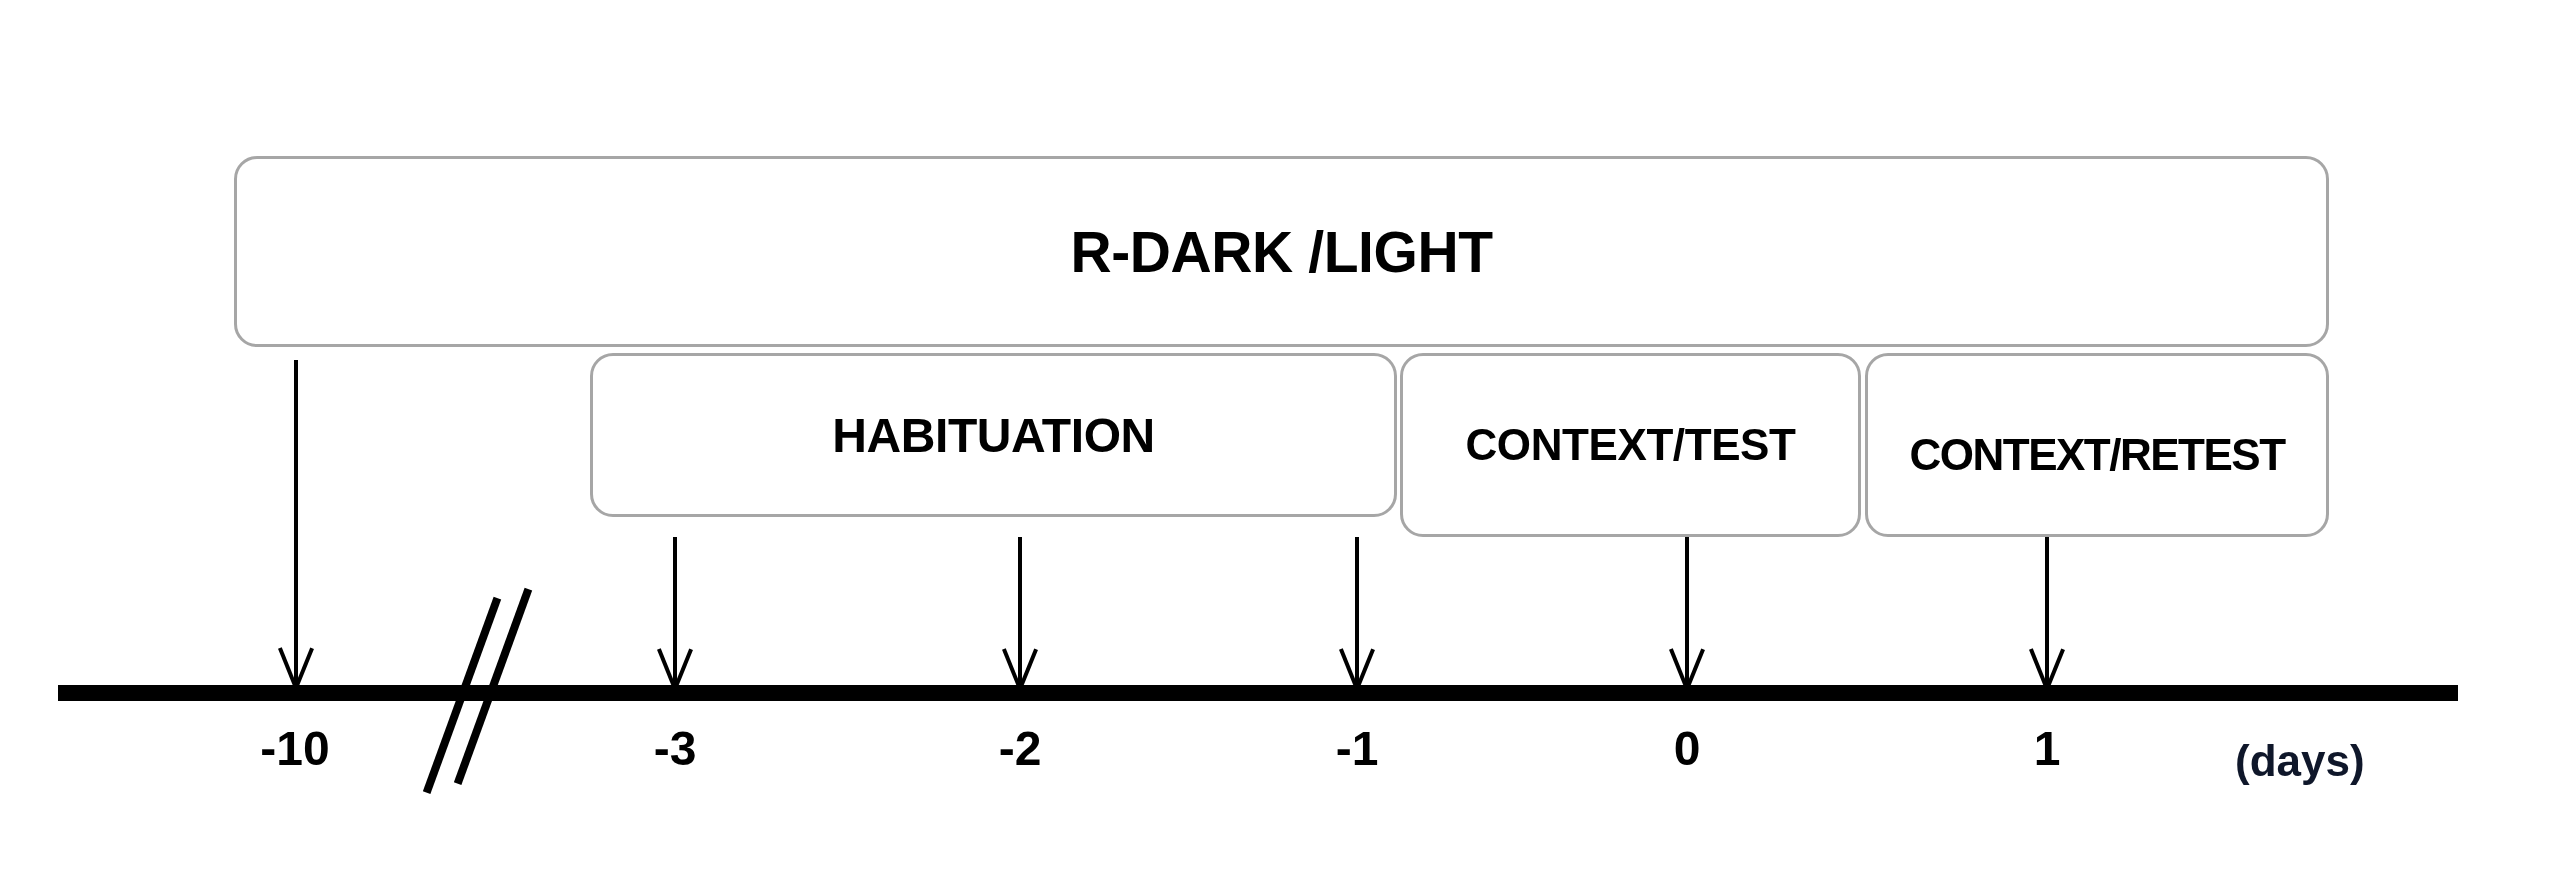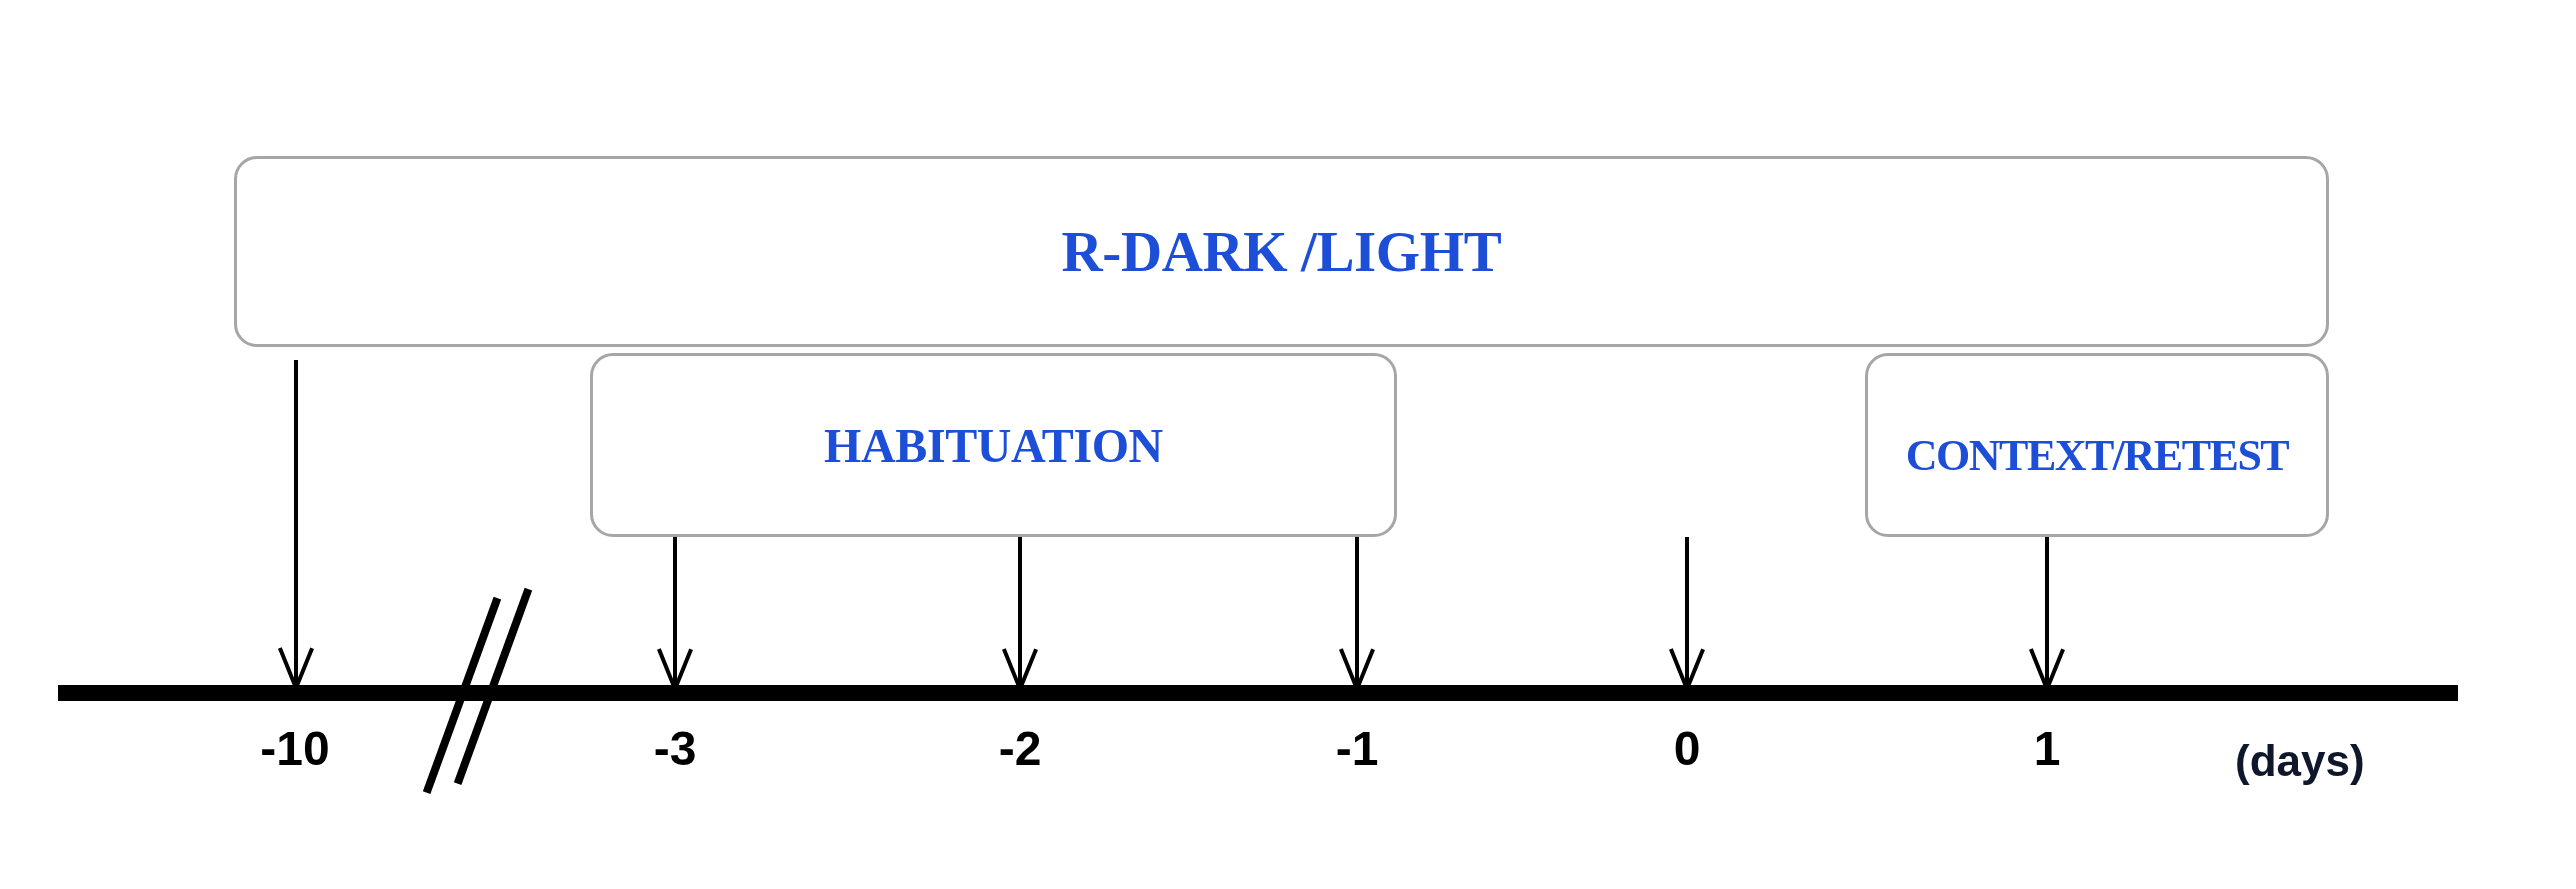--- a/index.html
+++ b/index.html
@@ -21,29 +21,29 @@
     position: absolute;
     box-sizing: border-box;
     border: 3.8px solid #a6a6a6;
     border-radius: 23px;
     background: #ffffff;
     display: flex;
     align-items: center;
     justify-content: center;
   }
   .phase-label {
-    font-family: Liberation Serif, serif;
+    font-family: Liberation Sans, sans-serif;
     font-weight: bold;
-    color: #1d4ed8;
+    color: #000000;
     white-space: nowrap;
     letter-spacing: -0.4px;
   }
   #box-rdark        { left: 234px;  top: 156px; width: 2095px; height: 191px; }
   #box-rdark .phase-label  { font-size: 57px; }
-  #box-habituation  { left: 590px;  top: 353px; width: 807px; height: 184px; }
+  #box-habituation  { left: 590px;  top: 353px; width: 807px; height: 164px; }
   #box-habituation .phase-label { font-size: 48px; }
   #box-context-test { left: 1400px; top: 353px; width: 461px;  height: 184px; }
   #box-context-test .phase-label { font-size: 44px; }
   #box-context-retest { left: 1865px; top: 353px; width: 464px; height: 184px; }
   #box-context-retest .phase-label { font-size: 44px; letter-spacing: -1.5px; margin-top: 20px; }
 
   
   #axis-line {
     position: absolute;
     left: 58px;
@@ -123,20 +123,23 @@
 <div id="canvas">
 
   <div class="phase-box" id="box-rdark">
     <span class="phase-label">R-DARK /LIGHT</span>
   </div>
 
   <div class="phase-box" id="box-habituation">
     <span class="phase-label">HABITUATION</span>
   </div>
 
+  <div class="phase-box" id="box-context-test">
+    <span class="phase-label">CONTEXT/TEST</span>
+  </div>
 
   <div class="phase-box" id="box-context-retest">
     <span class="phase-label">CONTEXT/RETEST</span>
   </div>
 
   <div class="arrow" style="left:294px; top:360px; width:3.8px; height:326px;">
     <div class="arrow-shaft"></div>
     <div class="arrow-head">
       <div class="barb left"></div>
         <div class="barb right"></div>

